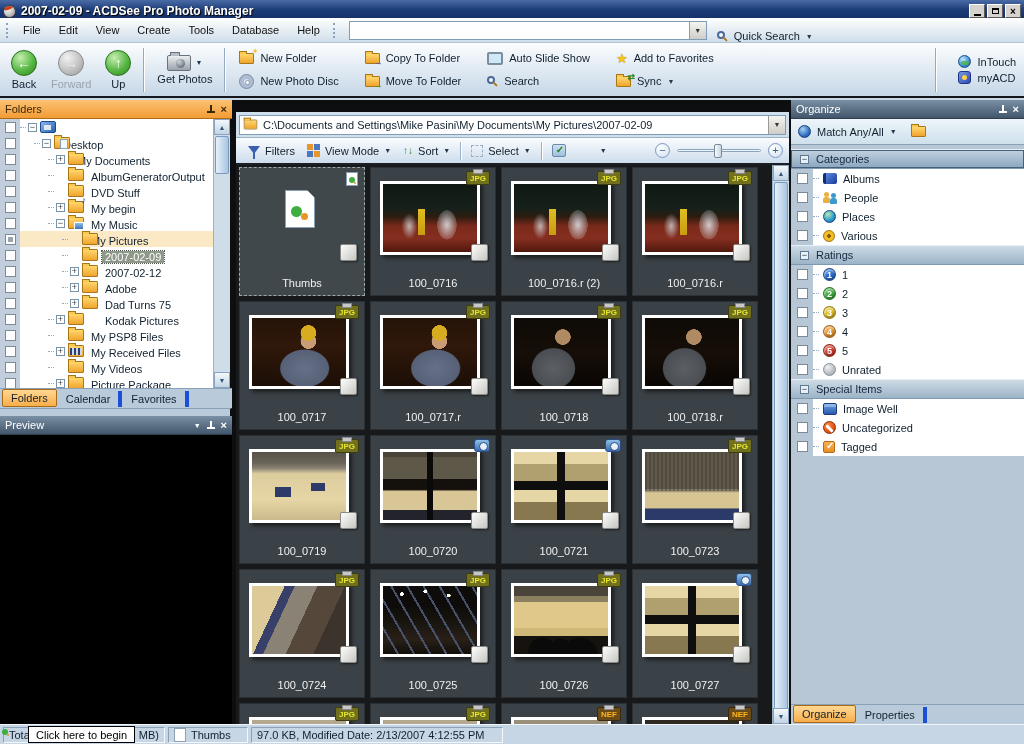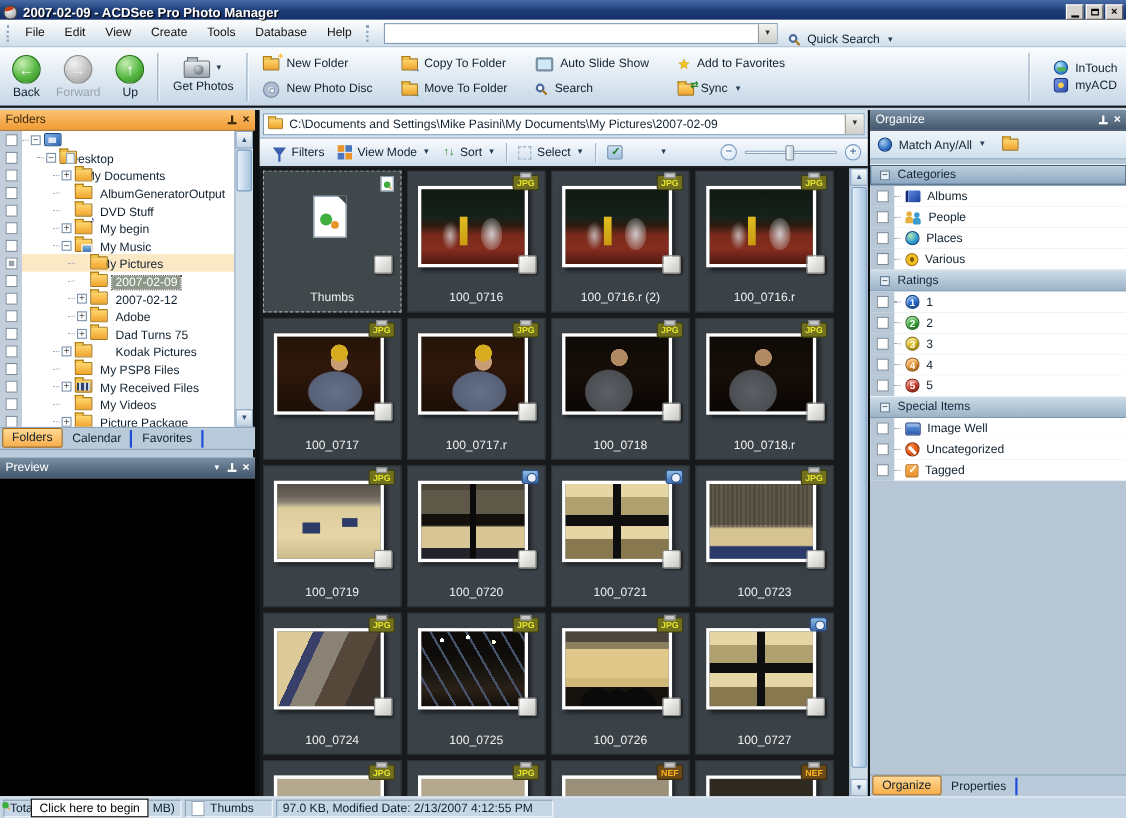--- a/index.html
+++ b/index.html
@@ -123,27 +123,27 @@
   .sbtn { position:absolute; left:0; right:0; height:16px; background:linear-gradient(#f4f8fb,#c2d4e4);
     border:1px solid #8aa4c0; color:#35557a; font-size:7px; display:flex; align-items:center; justify-content:center; }
   .sbtn.up { top:0; } .sbtn.dn { bottom:0; }
   .sthumb { position:absolute; left:1px; right:1px; background:linear-gradient(90deg,#e8f1fa,#a8c4e0);
     border:1px solid #7a9ac0; border-radius:2px; }
   .tree .sthumb { top:17px; height:38px; }
   .filearea .sthumb { top:17px; height:528px; }
 
   
   .ptabs { height:20px; background:#b9cbdb; display:flex; align-items:flex-end; padding:0 2px 1px; gap:1px; border-top:1px solid #8aa2b8; flex:none; }
-  .ptab { padding:2px 8px; border-right:2px solid #1d4ed8; }
+  .ptab { padding:2px 8px; border-right:4px solid #1d4ed8; }
   .ptab.act { background:linear-gradient(#ffd894,#f8ae4a); border:1px solid #a86a14; border-radius:2px; }
   .splitter { height:8px; background:#b9cbdb; border-top:1px solid #8aa2b8; flex:none; border-right:2px solid #0c0e10; }
   .preview { flex:1; background:#000; }
 
   
-  .pathrow { height:26px; background:#cfdfec; display:flex; align-items:center; padding:0 3px; border-bottom:1px solid #9ab2c6; flex:none; margin-top:0;}
+  .pathrow { height:26px; background:#cfdfec; display:flex; align-items:center; padding:0 3px; border-bottom:1px solid #9ab2c6; flex:none; margin-top:12px;}
   .pathcombo { flex:1; height:20px; background:#fff; border:1px solid #7f9db9; display:flex; align-items:center; padding-left:3px; gap:5px; }
   .fold.tiny { transform:scale(.9); }
   .pathtext { white-space:nowrap; overflow:hidden; }
   .filterrow { height:27px; background:linear-gradient(#fafcfe,#cddded); border-bottom:2px solid #1c2024;
     display:flex; align-items:center; padding:0 6px; flex:none; }
   .frbtn { display:flex; align-items:center; gap:5px; padding:2px 6px; }
   .vsep { width:1px; background:#9ab2c6; height:18px; margin:0 4px; box-shadow:1px 0 0 #fff; flex:none; }
   .funnel { width:0; height:0; border:6px solid transparent; border-top:8px solid #3a5fae; position:relative; margin-top:5px; }
   .funnel::after { content:""; position:absolute; left:-1px; top:-3px; width:2px; height:8px; background:#3a5fae; }
   .vgrid { width:13px; height:13px; flex:none; background:linear-gradient(#e8962a,#e8962a),linear-gradient(#4a78c0,#4a78c0),
@@ -858,20 +858,28 @@
             <span class="olabel">4</span>
           </div>
           <div class="orow">
             <span class="ogut">
               <span class="cbx"></span>
             </span>
             <span class="tdots"></span>
             <span class="oi rate" style="background: rgb(212, 59, 43);">5</span>
             <span class="olabel">5</span>
           </div>
+          <div class="orow">
+            <span class="ogut">
+              <span class="cbx"></span>
+            </span>
+            <span class="tdots"></span>
+            <span class="oi r0"></span>
+            <span class="olabel">Unrated</span>
+          </div>
           <div class="ogroup">
             <span class="gminus">−</span>
             <span class="gtitle">Special Items</span>
           </div>
           <div class="orow">
             <span class="ogut">
               <span class="cbx"></span>
             </span>
             <span class="tdots"></span>
             <span class="oi well"></span>

